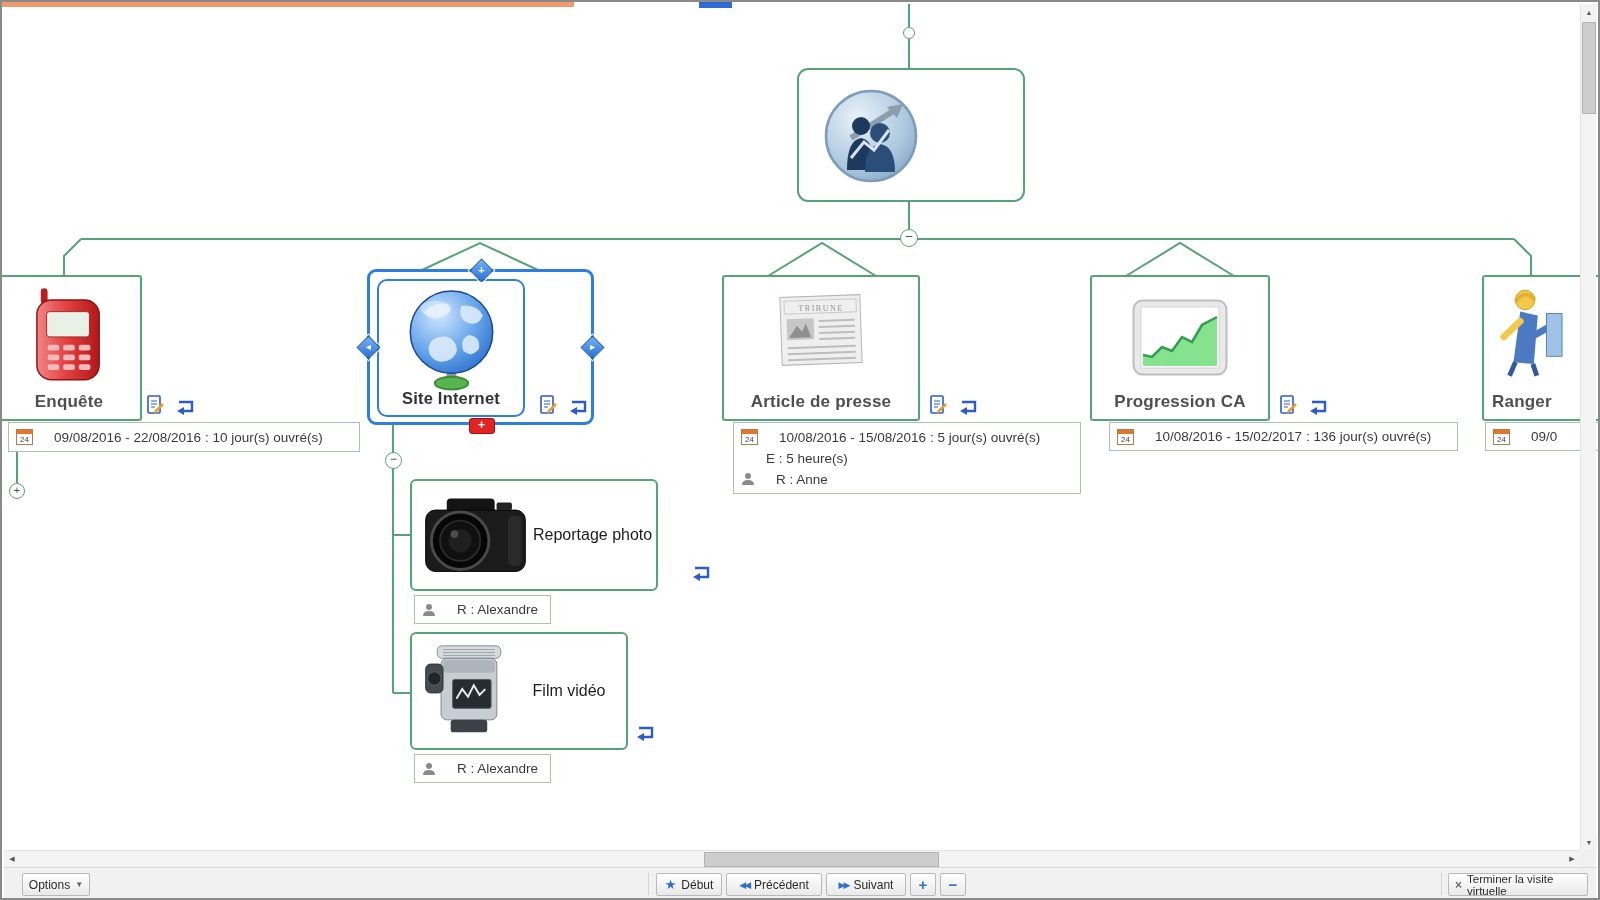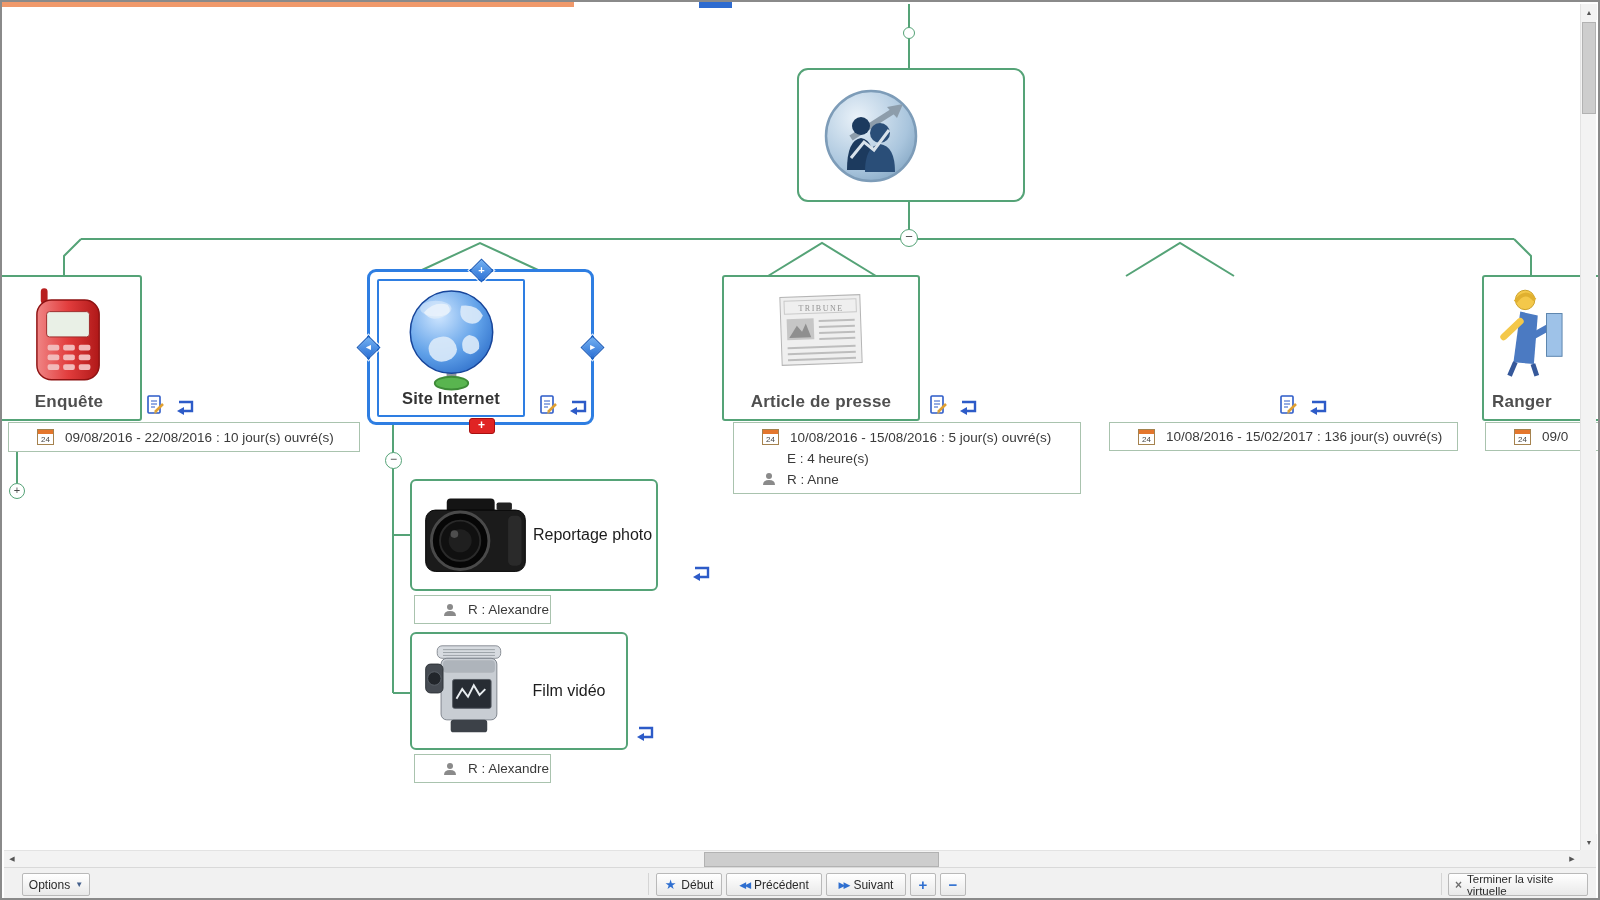--- a/index.html
+++ b/index.html
@@ -17,30 +17,30 @@
   .node { position:absolute; background:#fff; border:2px solid #55a377; border-radius:3px; box-sizing:border-box; z-index:2; }
   .node-label { position:absolute; bottom:7px; left:4px; right:4px; text-align:center; font-weight:bold;
                 font-size:17px; color:#4f4f4f; letter-spacing:.2px; white-space:nowrap; overflow:hidden; }
   .icon-wrap { position:absolute; top:9px; left:0; right:0; display:flex; justify-content:center; }
 
   .root-node { border-width:2.5px; border-radius:11px; }
   .root-label { position:absolute; left:134px; top:0; bottom:0; display:flex; align-items:center;
                 font-weight:bold; font-size:21px; color:#8c8c8c; }
 
   .selection { position:absolute; border:3px solid #2e7ee2; border-radius:9px; background:#fff; box-sizing:border-box; z-index:2; }
-  .inner-node { position:absolute; background:#fff; border:2px solid #2e7ee2; border-radius:2px; box-sizing:border-box;text-decoration:underline; }
+  .inner-node { position:absolute; background:#fff; border:2px solid #2e7ee2; border-radius:10px; box-sizing:border-box;text-decoration:underline; }
 
   .child-node { position:absolute; background:#fff; border:2px solid #55a377; border-radius:6px; box-sizing:border-box;
                 display:flex; align-items:center; padding:4px 6px; z-index:2; }
   .child-label { flex:1; text-align:center; font-size:16px; color:#1c1c1c; white-space:nowrap; }
 
   .info-box { position:absolute; background:#fff; border:1px solid #a9c3ae; box-sizing:border-box;
               font-size:13.5px; color:#3a3a3a; display:flex; flex-direction:column; justify-content:center;
               padding:2px 7px; z-index:2; }
-  .info-row { display:flex; align-items:center; gap:11px; line-height:21px; white-space:nowrap;margin-left:21px; }
+  .info-row { display:flex; align-items:center; gap:21px; line-height:21px; white-space:nowrap; }
   .info-indent { padding-left:25px; }
 
   .calendar { width:17px; height:16px; border:1px solid #a5824e; background:#fff; position:relative;
               box-sizing:border-box; flex:0 0 auto; }
   .calendar::before { content:""; position:absolute; top:0; left:0; right:0; height:4px; background:#e4762c; }
   .calendar span { display:block; margin-top:5px; font-size:8px; line-height:9px; text-align:center; color:#444; }
 
   .pair-icons { position:absolute; display:flex; gap:9px; align-items:flex-end; z-index:3; }
   .mini-icon { display:inline-flex; }
 
@@ -381,33 +381,44 @@
     </span>
   </div>
   <div class="info-box" style="left:731px;top:420px;width:348px;height:72px">
     <div class="info-row">
       <span class="calendar">
           <span>24</span>
         </span>
       <span>10/08/2016 - 15/08/2016 : 5 jour(s) ouvré(s)</span>
     </div>
     <div class="info-row info-indent">
-      <span>E : 4 heure(s)</span>
+      <span>E : 5 heure(s)</span>
     </div>
     <div class="info-row">
       <span class="mini-icon">
         <svg width="14" height="14" viewBox="0 0 14 14">
             <circle cx="7" cy="4" r="3" fill="#8a8a8a"></circle>
             <path d="M1,13 Q1,8 7,8 Q13,8 13,13 Z" fill="#8a8a8a"></path>
           </svg>
       </span>
       <span>R : Anne</span>
     </div>
   </div>
 
+  <div class="node" style="left:1088px;top:273px;width:180px;height:146px">
+    <span class="icon-wrap" style="top:22px">
+      <svg width="96" height="78" viewBox="0 0 96 78">
+        <rect x="1.5" y="1.5" width="93" height="74" rx="9" fill="#e9e9e9" stroke="#bdbdbd" stroke-width="2"></rect>
+        <rect x="9" y="8" width="78" height="61" fill="#ffffff" stroke="#d5d5d5"></rect>
+        <polygon points="11,67 11,56 20,58 30,48 40,52 50,38 60,43 70,26 85,18 85,67" fill="#86e28f"></polygon>
+        <polyline points="11,56 20,58 30,48 40,52 50,38 60,43 70,26 85,18" fill="none" stroke="#2f9e4f" stroke-width="2.5"></polyline>
+      </svg>
+    </span>
+    <span class="node-label">Progression CA</span>
+  </div>
   <div class="pair-icons" style="left:1276px;top:392px">
     <span class="mini-icon">
       <svg width="20" height="22" viewBox="0 0 20 22">
         <rect x="3" y="2" width="12" height="17" rx="1" fill="#fff" stroke="#2d5bc8" stroke-width="1.6"></rect>
         <g stroke="#2d5bc8" stroke-width="1">
             <line x1="6" y1="7" x2="12" y2="7"></line>
             <line x1="6" y1="10" x2="12" y2="10"></line>
             <line x1="6" y1="13" x2="10" y2="13"></line>
           </g>
         <line x1="10" y1="18" x2="18" y2="10" stroke="#e0a030" stroke-width="2.5"></line>

